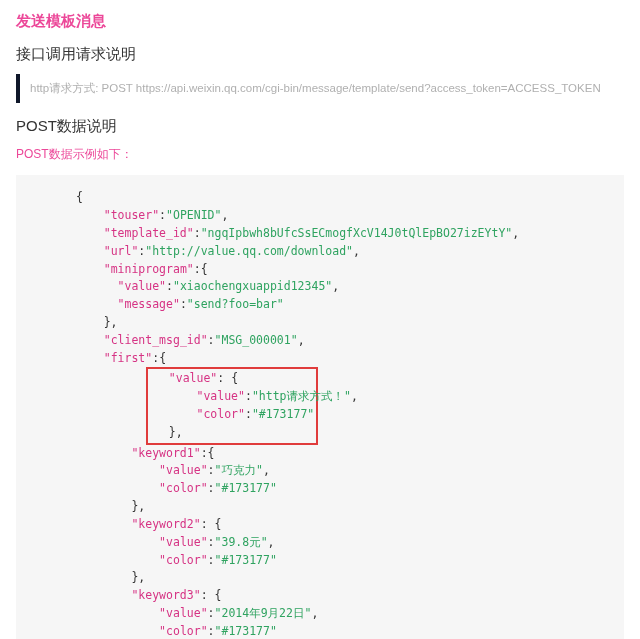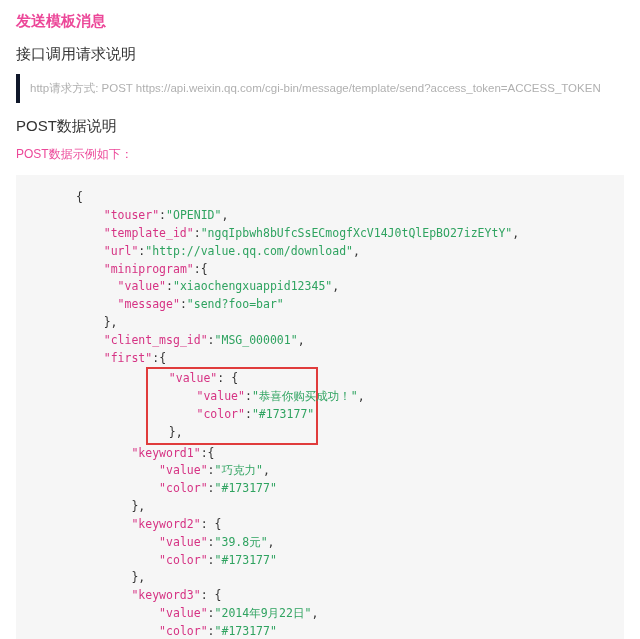--- a/index.html
+++ b/index.html
@@ -86,21 +86,21 @@
 <div class="ln">    <span class="k">"url"</span>:<span class="sg">"<span>http://value.qq.com/download</span>"</span>,</div>
 <div class="ln">    <span class="k">"<span>miniprogram</span>"</span>:{</div>
 <div class="ln">      <span class="k">"<span>value</span>"</span>:<span class="sg">"<span>xiaochengxuappid12345</span>"</span>,</div>
 <div class="ln">      <span class="k">"<span>message</span>"</span>:<span class="sg">"<span>send?foo=bar</span>"</span></div>
 <div class="ln">    },</div>
 <div class="ln">    <span class="k">"<span>client_msg_id</span>"</span>:<span class="sg">"<span>MSG_000001</span>"</span>,</div>
 <div class="ln">    <span class="k">"<span>first</span>"</span>:{</div>
 
 <div class="hlbox">
 <div class="ln">   <span class="k">"<span>value</span>"</span>: {</div>
-<div class="ln">       <span class="k">"<span>value</span>"</span>:<span class="sg">"<span>恭喜你购买成功！</span>"</span>,</div>
+<div class="ln">       <span class="k">"<span>value</span>"</span>:<span class="sg">"<span>http请求方式！</span>"</span>,</div>
 <div class="ln">       <span class="k">"<span>color</span>"</span>:<span class="sg">"<span>#173177</span>"</span></div>
 <div class="ln">   },</div>
 </div>
 
 <div class="ln">        <span class="k">"<span>keyword1</span>"</span>:{</div>
 <div class="ln">            <span class="k">"<span>value</span>"</span>:<span class="sg">"<span>巧克力</span>"</span>,</div>
 <div class="ln">            <span class="k">"<span>color</span>"</span>:<span class="sg">"<span>#173177</span>"</span></div>
 <div class="ln">        },</div>
 <div class="ln">        <span class="k">"<span>keyword2</span>"</span>: {</div>
 <div class="ln">            <span class="k">"<span>value</span>"</span>:<span class="sg">"<span>39.8元</span>"</span>,</div>

